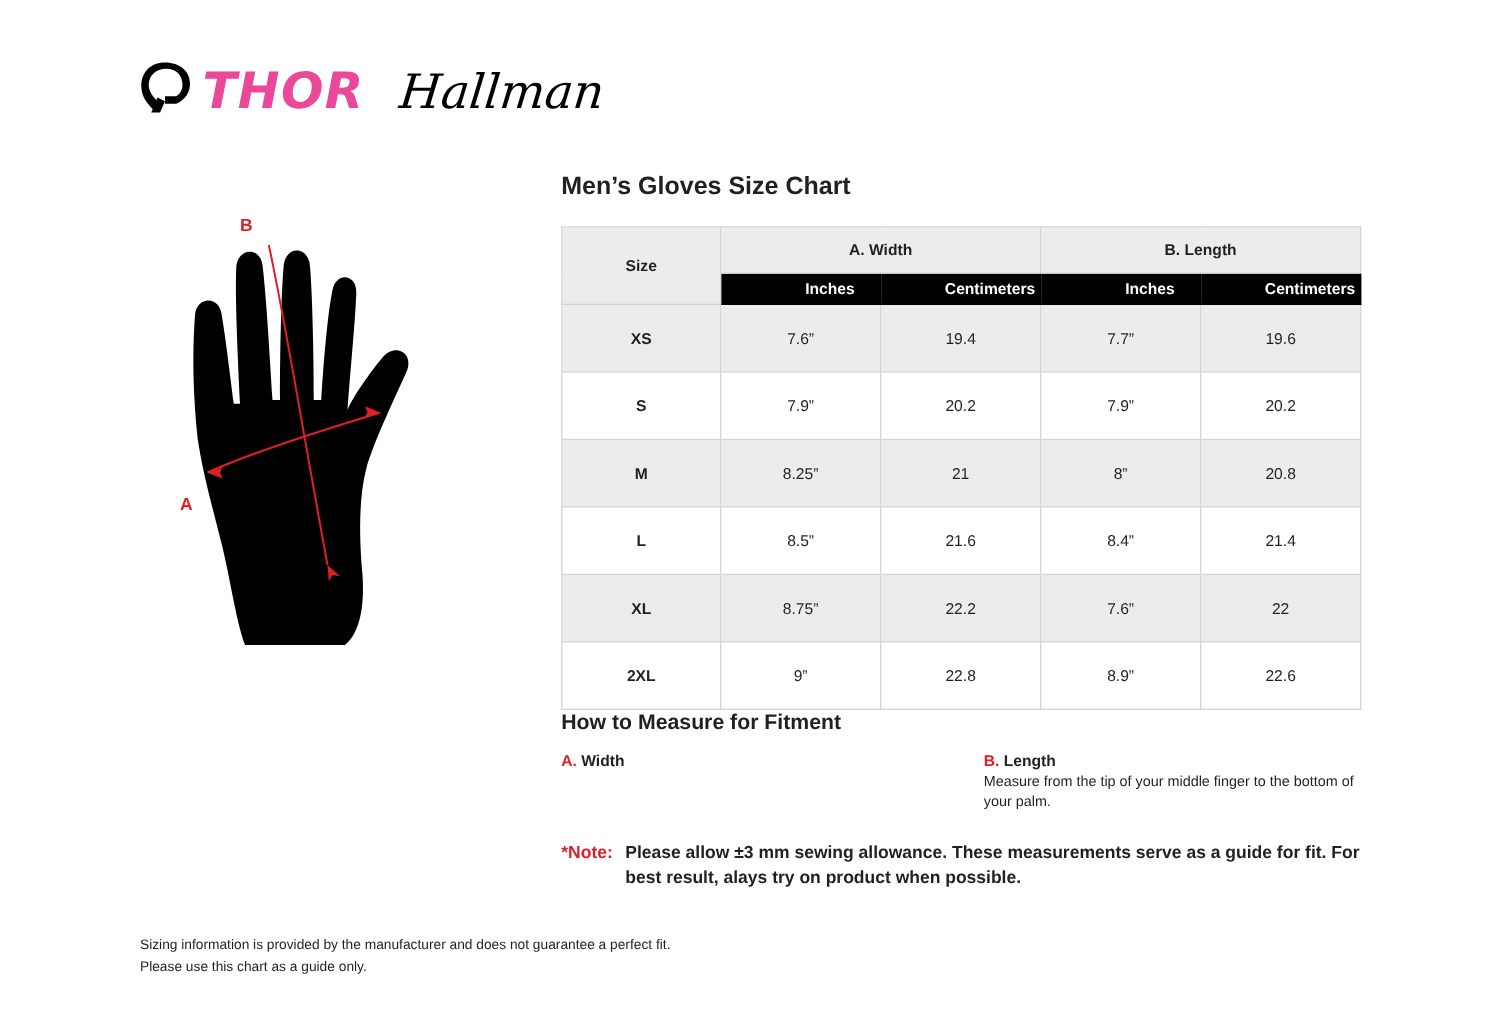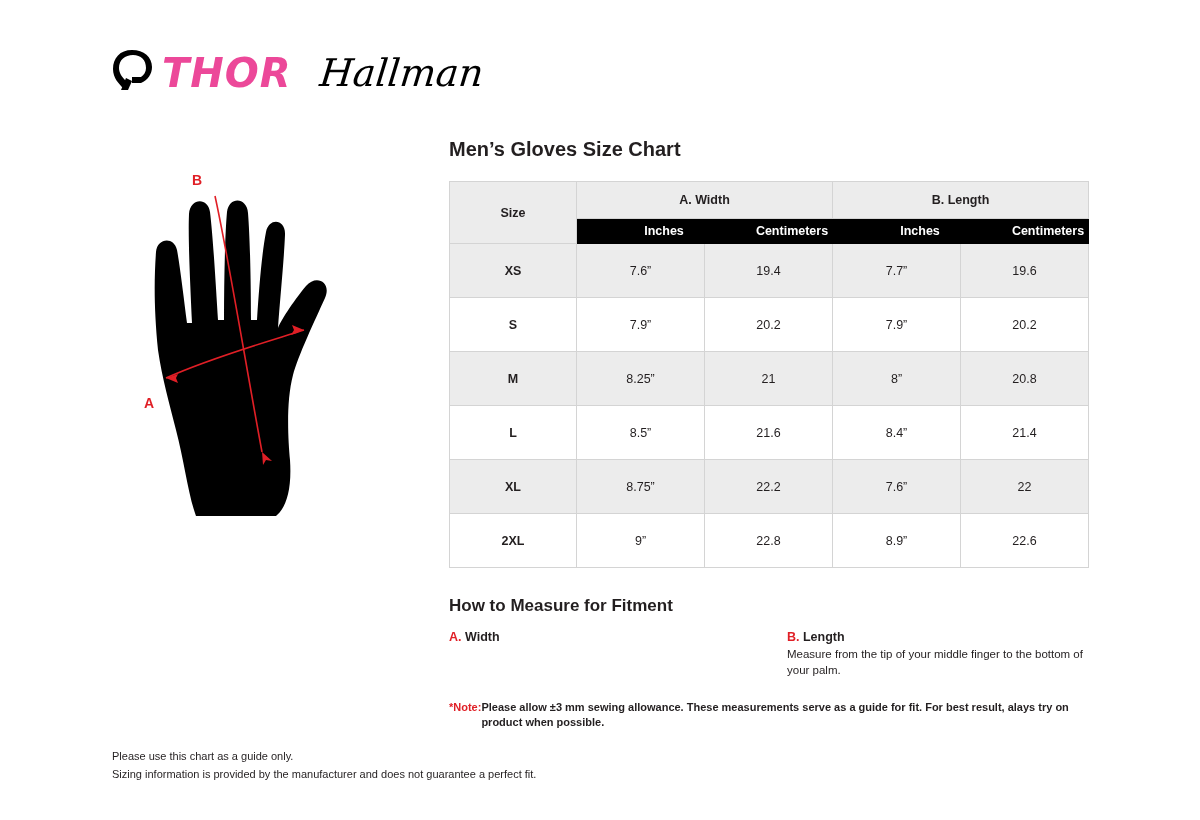--- a/index.html
+++ b/index.html
@@ -115,21 +115,20 @@
     border-color: #000 !important;
     padding-left: 48px;
   }
   .row-alt td { background: #ececec; }
   .row-plain td { background: #ffffff; }
   td.size-cell { font-weight: bold; font-size: 13px; }
   table.size-table tbody tr td { height: 51px; }
 
   
   .howto {
-    margin-top: 28px;
   }
   .howto h3 {
     font-size: 17px;
     font-weight: bold;
     margin: 0 0 14px 0;
   }
   .measure-cols {
     display: flex;
     gap: 36px;
   }
@@ -141,22 +140,22 @@
   }
   .measure-head .ltr { color: #e01f26; }
   .measure-body {
     font-size: 11.5px;
     line-height: 1.35;
     color: #231f20;
   }
   .note-row {
     margin-top: 22px;
     display: flex;
-    gap: 0;
-    font-size: 11px;
+    gap: 10px;
+    font-size: 14px;
     line-height: 1.4;
   }
   .note-label {
     color: #e01f26;
     font-weight: bold;
     white-space: nowrap;
   }
   .note-text {
     font-weight: bold;
     width: 600px;
@@ -312,15 +311,15 @@
     </div>
 
     <div class="note-row">
       <span class="note-label">*Note:</span>
       <span class="note-text">Please allow ±3 mm sewing allowance. These measurements serve as a guide for fit. For best result, alays try on product when possible.</span>
     </div>
   </div>
 </div>
 
 <div class="footer">
+  <div>Sizing information is provided by the manufacturer and does not guarantee a perfect fit.</div>
   <div>Please use this chart as a guide only.</div>
-  <div>Sizing information is provided by the manufacturer and does not guarantee a perfect fit.</div>
 </div>
 
 </body></html>

